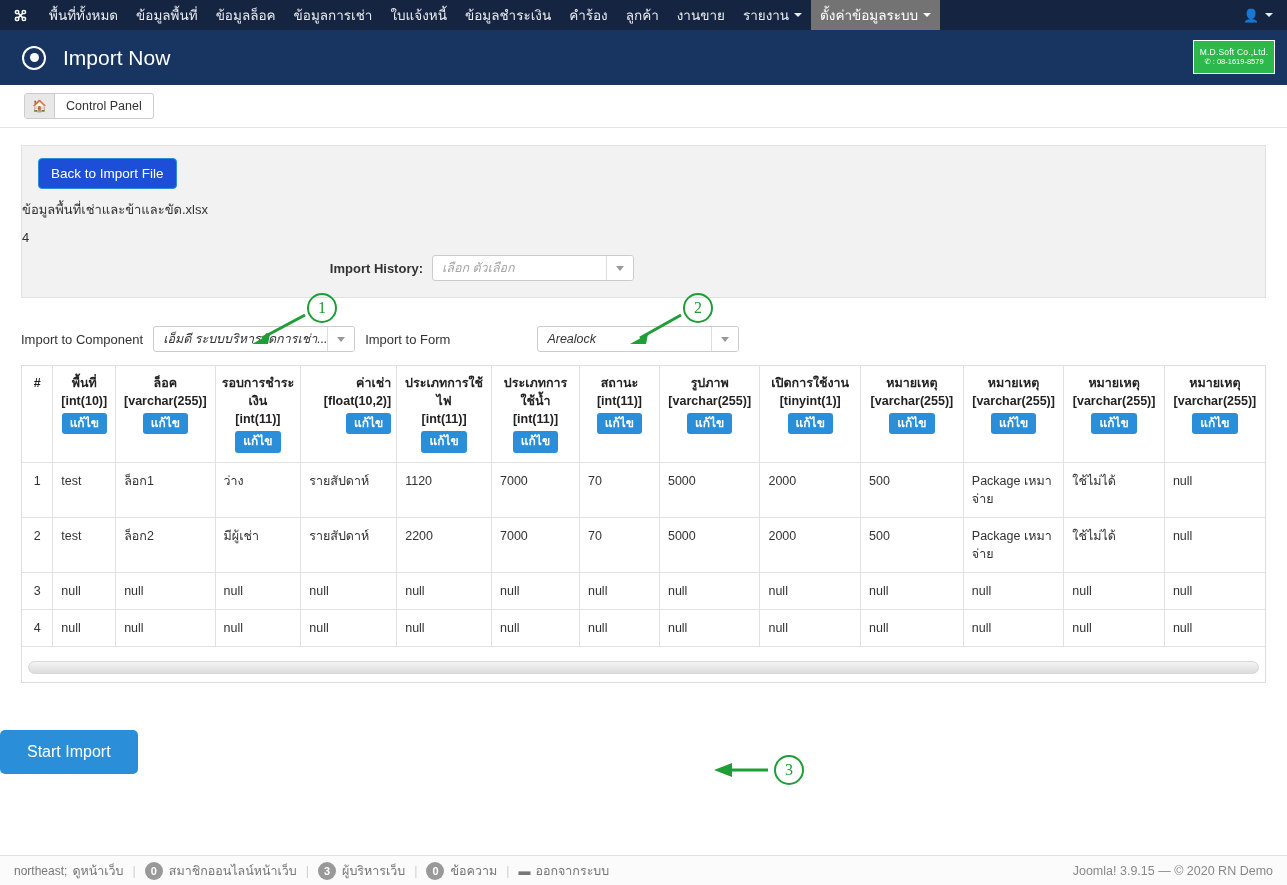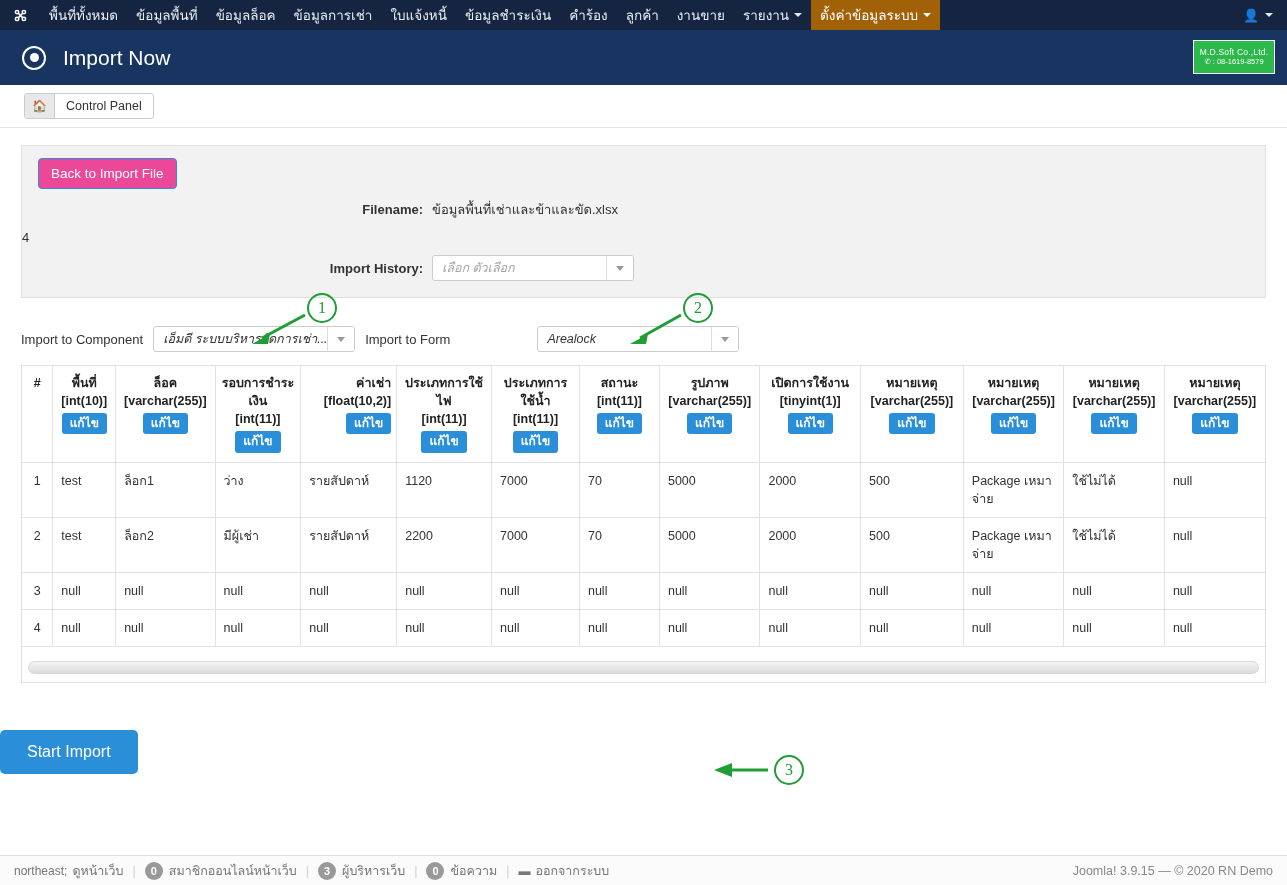--- a/index.html
+++ b/index.html
@@ -23,21 +23,21 @@
     width:40px; display:flex; align-items:center; justify-content:center;
     color:#fff;
   }
   .nav-logo svg { display:block; }
   .nav-items { display:flex; align-items:stretch; }
   .nav-item {
     display:flex; align-items:center; padding:0 9px;
     color:#e8ecf2; white-space:nowrap; cursor:pointer;
     font-size:13.5px;
   }
-  .nav-item.active { background:#a16207; color:#ffffff; }
+  .nav-item.active { background:#737373; color:#ffffff; }
   .caret {
     display:inline-block; width:0; height:0; margin-left:5px;
     border-left:4px solid transparent; border-right:4px solid transparent;
     border-top:4px solid currentColor;
   }
   .nav-right {
     margin-left:auto; display:flex; align-items:center; padding-right:14px;
     color:#e8ecf2;
   }
   .user-glyph { font-size:13px; line-height:1; }
@@ -74,21 +74,21 @@
     justify-content:center; border-right:1px solid #ccc; font-size:12px; color:#333;
   }
   .crumb-label { display:flex; align-items:center; padding:0 11px; font-size:12.5px; color:#333; }
 
   
   .panel {
     margin:17px 21px 0 21px; background:#f2f2f2; border:1px solid #e1e1e1;
     padding:12px 0 16px 0; position:relative;
   }
   .btn-back {
-    margin-left:16px; background:#ec4899; color:#fff; border:1px solid #2a8fd8;
+    margin-left:16px; background:#1d4ed8; color:#fff; border:1px solid #2a8fd8;
     border-radius:4px; padding:7px 12px; font-size:13.5px; cursor:pointer;
   }
   .frow { display:flex; align-items:center; margin-top:10px; }
   .flabel {
     width:410px; text-align:right; font-weight:bold; font-size:13px;
     color:#333; padding-right:9px;
   }
   .fvalue { font-size:13px; color:#333; }
   .select-box {
     display:flex; height:26px; width:202px; border:1px solid #ccc;
@@ -243,21 +243,20 @@
   <div class="crumb-group">
     <div class="crumb-home">🏠</div>
     <div class="crumb-label">Control Panel</div>
   </div>
 </div>
 
 <div class="panel">
   <button class="btn-back">Back to Import File</button>
 
   <div class="frow">
-    <div class="flabel">Filename:</div>
     <div class="fvalue">ข้อมูลพื้นที่เช่าและข้าและขัด.xlsx</div>
   </div>
 
   <div class="frow">
     <div class="fvalue">4</div>
   </div>
 
   <div class="frow">
     <div class="flabel">Import History:</div>
     <div class="select-box">

